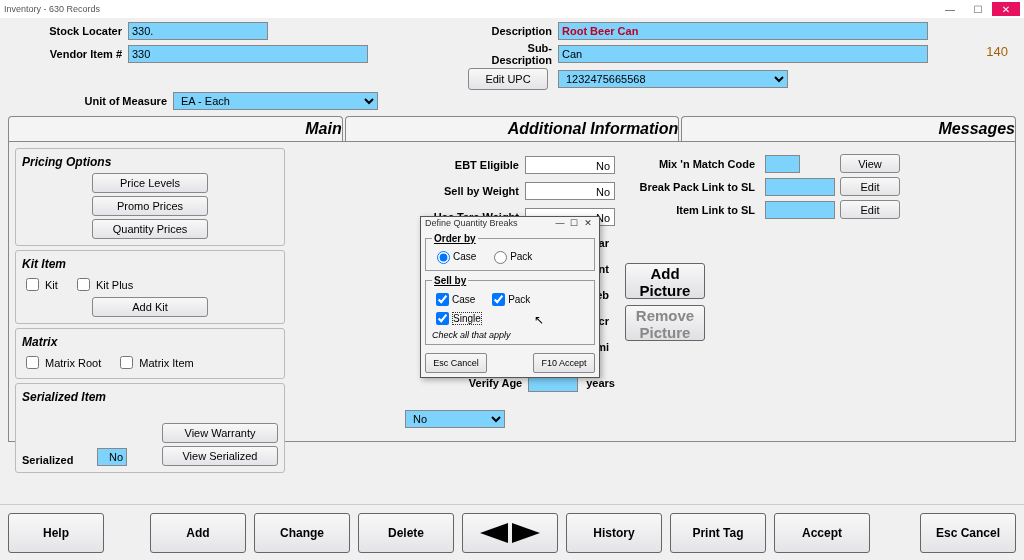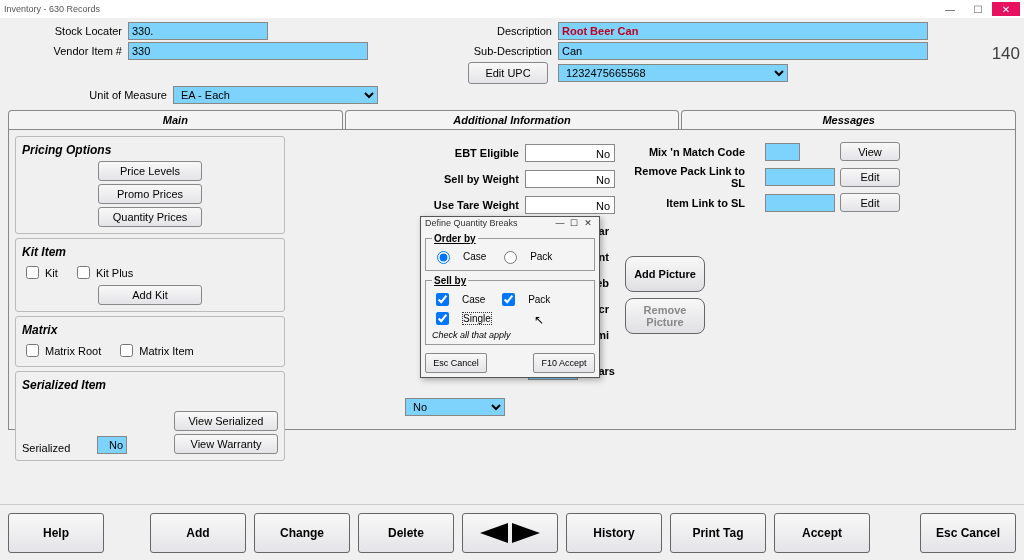--- a/index.html
+++ b/index.html
@@ -3,59 +3,59 @@
 <meta charset="utf-8">
 <style>
 * { box-sizing: border-box; font-family: Arial, sans-serif; }
 body { margin: 0; padding: 0; background: #f0f0f0; width: 1024px; height: 560px; overflow: hidden; font-size: 11px; color: #000; }
 .titlebar { height: 18px; background: #fff; display: flex; align-items: center; padding: 0 4px; font-size: 9px; color: #555; }
 .titlebar .title { flex: 1; }
 .titlebar .btn { width: 28px; height: 14px; display: flex; align-items: center; justify-content: center; font-size: 10px; }
 .titlebar .close { background: #e8115f; color: #fff; }
 .content { padding: 4px 8px 0 8px; position: relative; }
 .row { display: flex; align-items: center; margin-bottom: 2px; }
-.lbl { font-weight: normal; font-size: 11px; text-align: right; padding-right: 6px; }
+.lbl { font-weight: bold; font-size: 11px; text-align: right; padding-right: 6px; }
 input.txt, select.sel { border: 1px solid #888; background: #7dd3fc; height: 18px; padding: 0 3px; font-size: 11px; }
 .gray-inp { background: #e0e0e0; }
 .desc-red { color: #c00020; font-weight: bold; }
 .btn3d { background: linear-gradient(#f8f8f8,#e4e4e8); border: 1px solid #888; border-radius: 3px; height: 20px; font-size: 11px; cursor: pointer; padding: 0 8px; }
-.btn3d.wide { width: 104px; }
+.btn3d.wide { width: 116px; }
 .btn3d.sm { width: 60px; height: 19px; }
 .tabbar { display: flex; border-bottom: 1px solid #888; margin-top: 6px; }
-.tab { flex: 1; text-align: center; font-style: italic; font-weight: bold; font-size: 11px; padding: 3px 0; border: 1px solid #888; border-bottom: none; background: #f4f4f4; border-radius: 4px 4px 0 0; margin-right: 2px; }
+.tab { flex: 1; text-align: right; font-style: italic; font-weight: bold; font-size: 16px; padding: 3px 0; border: 1px solid #888; border-bottom: none; background: #f4f4f4; border-radius: 4px 4px 0 0; margin-right: 2px; }
 .tab:last-child { margin-right: 0; }
 .panel { border: 1px solid #888; border-top: none; padding: 6px; display: flex; gap: 10px; height: 300px; background: #f0f0f0; }
 .col { display: flex; flex-direction: column; }
 .group-title { font-style: italic; font-weight: bold; font-size: 12px; margin: 2px 0 4px 0; }
 .group { border: 1px solid #bbb; border-radius: 3px; padding: 4px 6px 6px 6px; margin-bottom: 4px; background: #f0f0f0; }
 .chk { display: inline-flex; align-items: center; gap: 3px; font-size: 11px; margin-right: 12px; }
 .mid-row { display: flex; align-items: center; justify-content: flex-end; margin-bottom: 4px; height: 22px; }
 .mid-row .mlbl { flex: 1; text-align: right; font-weight: bold; font-size: 11px; padding-right: 6px; }
 .valbox { width: 90px; border: 1px solid #888; background: #fff; height: 18px; text-align: right; padding: 0 4px; line-height: 18px; font-size: 11px; }
 .right-row { display: flex; align-items: center; margin-bottom: 4px; }
-.right-row .rlbl { width: 140px; text-align: right; font-weight: bold; font-size: 11px; padding-right: 20px; }
-.picbtn { width: 80px; height: 36px; background: linear-gradient(#f8f8f8,#e0e0e4); border: 1px solid #666; border-radius: 8px; font-size: 11px; font-weight: bold; cursor: pointer; }
+.right-row .rlbl { width: 140px; text-align: right; font-weight: bold; font-size: 11px; padding-right: 10px; }
+.picbtn { width: 80px; height: 36px; background: linear-gradient(#f8f8f8,#e0e0e4); border: 1px solid #666; border-radius: 3px; font-size: 15px; font-weight: bold; cursor: pointer; }
 .picbtn.dis { color: #888; text-align: center; }
 .bottombar { position: absolute; bottom: 0; left: 0; right: 0; height: 56px; display: flex; align-items: center; padding: 0 8px; gap: 8px; background: #f0f0f0; border-top: 1px solid #ccc; }
 .bbtn { flex: 0 0 96px; height: 40px; background: linear-gradient(#f8f8f8,#e4e4e8); border: 1px solid #666; border-radius: 3px; font-size: 12px; font-weight: bold; cursor: pointer; }
 .navarrow { flex: 0 0 96px; height: 40px; border: 1px solid #666; border-radius: 3px; display: flex; align-items: center; justify-content: center; background: linear-gradient(#f8f8f8,#e4e4e8); }
 .dialog { position: absolute; left: 420px; top: 216px; width: 180px; background: #f4f4f4; border: 1px solid #555; box-shadow: 2px 2px 6px rgba(0,0,0,0.3); font-size: 10px; }
 .dialog .dtitle { display: flex; align-items: center; padding: 1px 4px; font-size: 9px; color: #333; }
 .dialog .dtitle span:first-child { flex: 1; }
 .dialog .dtitle .wc { width: 14px; text-align: center; cursor: pointer; }
 .dialog fieldset { border: 1px solid #999; margin: 4px; padding: 4px 6px; font-size: 10px; position: relative; }
 .dialog legend { font-size: 10px; font-weight: bold; padding: 0 2px; text-decoration: underline; }
-.dialog .opt { display: inline-flex; align-items: center; gap: 10px; margin-right: 10px; font-size: 10px; }
+.dialog .opt { display: inline-flex; align-items: center; gap: 0; margin-right: 10px; font-size: 10px; }
 .dialog .note { font-style: italic; font-size: 9px; text-align: left; margin-top: 2px; }
 .dialog .dbtns { display: flex; justify-content: space-between; padding: 4px; }
 .dialog .dbtn { width: 62px; height: 20px; font-size: 9px; background: linear-gradient(#f8f8f8,#e4e4e8); border: 1px solid #888; border-radius: 2px; cursor: pointer; }
 .hl { background: #2060c0; color: #fff; }
 .spacer { flex: 1; }
 .cursor { position: absolute; left: 534px; top: 313px; font-size: 12px; pointer-events: none; }
-.pagecount { position: absolute; right: 4px; top: 26px; color: #404040; font-size: 17px; }
+.pagecount { position: absolute; right: 16px; top: 26px; color: #a16207; font-size: 13px; }
 </style>
 </head>
 <body>
 
 <div class="titlebar">
   <span class="title">Inventory - 630 Records</span>
   <span class="btn">—</span>
   <span class="btn">☐</span>
   <span class="btn close">✕</span>
 </div>
@@ -123,22 +123,22 @@
         <label class="chk">
             <input type="checkbox" style="">
             <span>Matrix Item</span>
           </label>
       </div>
       <div class="group" style="display:flex;flex-wrap:wrap;align-items:flex-end;gap:15px">
         <div class="group-title" style="width:100%">Serialized Item</div>
         <span class="lbl" style="width:60px;text-align:left">Serialized</span>
         <input class="txt" style="width: 30px; text-align: right;" value="No">
         <div style="display:flex;flex-direction:column;gap:3px;margin-left:auto">
+          <button class="btn3d wide">View Warranty</button>
           <button class="btn3d wide">View Serialized</button>
-          <button class="btn3d wide">View Warranty</button>
         </div>
       </div>
     </div>
 
     <div class="col" style="width:320px;padding-top:6px">
       <div class="mid-row">
           <div class="mlbl">EBT Eligible</div>
           <div class="valbox">No</div>
         </div>
       <div class="mid-row">
@@ -175,21 +175,21 @@
     </div>
 
     <div class="col" style="flex:1;padding-top:6px">
       <div class="right-row">
         <div class="rlbl">Mix 'n Match Code</div>
         <input class="txt" style="width: 35px;">
         <div style="width:40px"></div>
         <button class="btn3d sm">View</button>
       </div>
       <div class="right-row">
-        <div class="rlbl">Remove Pack Link to SL</div>
+        <div class="rlbl">Break Pack Link to SL</div>
         <input class="txt" style="width: 70px;">
         <div style="width:5px"></div>
         <button class="btn3d sm">Edit</button>
       </div>
       <div class="right-row">
         <div class="rlbl">Item Link to SL</div>
         <input class="txt" style="width: 70px;">
         <div style="width:5px"></div>
         <button class="btn3d sm">Edit</button>
       </div>

